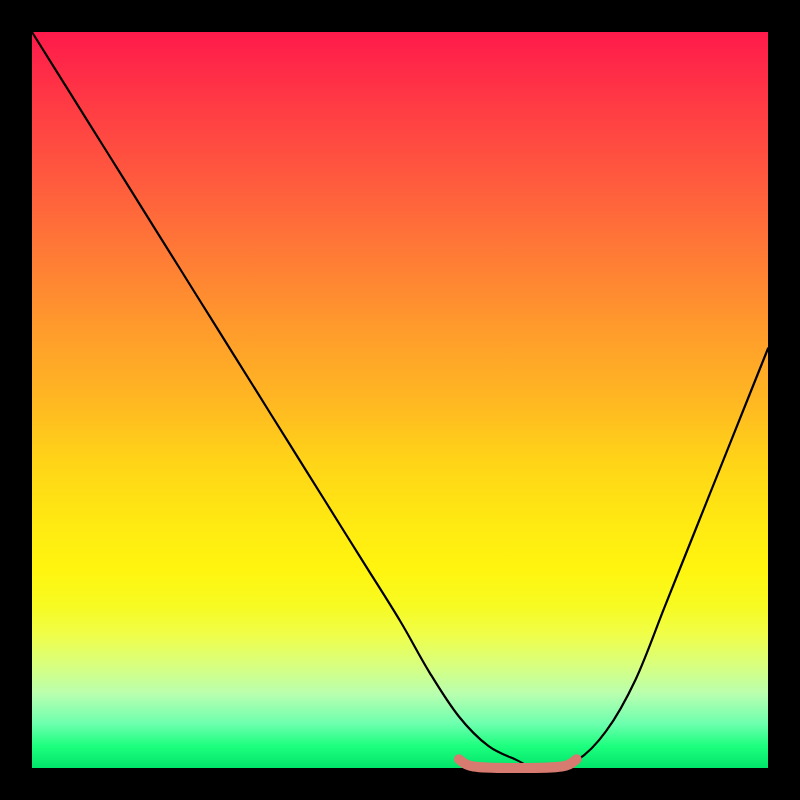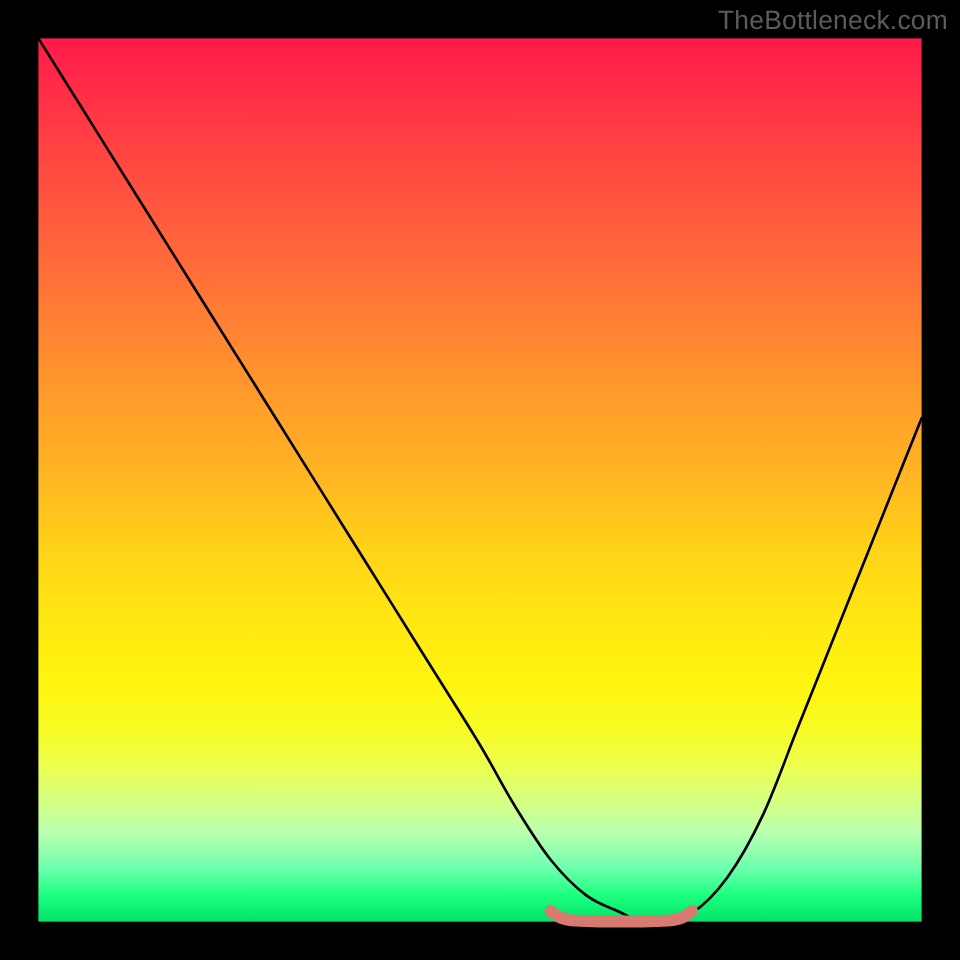--- a/index.html
+++ b/index.html
@@ -60,21 +60,20 @@
     width: 736px;
     height: 736px;
     overflow: visible;
   }
 </style>
 </head>
 <body>
 
 <div class="frame">
 
-  <div class="watermark">TheBottleneck.com</div>
 
   <div class="plot">
     <svg class="curve" viewBox="0 0 736 736" preserveAspectRatio="none">
       <path id="curve-main" fill="none" stroke="#000000" stroke-width="2.2" stroke-linecap="round" stroke-linejoin="round" d="M 0 0 C 6.6240000000000006 10.598399999999998, 23.552000000000003 37.6832, 36.800000000000004 58.879999999999995 C 50.048 80.07679999999999, 60.35200000000001 96.5632, 73.60000000000001 117.75999999999999 C 86.84800000000001 138.9568, 97.15199999999999 155.4432, 110.39999999999999 176.64 C 123.648 197.83679999999998, 133.95200000000003 214.32319999999999, 147.20000000000002 235.51999999999998 C 160.448 256.7168, 170.752 273.20320000000004, 184 294.40000000000003 C 197.248 315.59680000000003, 207.552 332.0832, 220.79999999999998 353.28 C 234.04799999999997 374.47679999999997, 244.35199999999995 390.96320000000003, 257.59999999999997 412.16 C 270.84799999999996 433.3568, 281.15200000000004 449.8432, 294.40000000000003 471.04 C 307.648 492.2368, 317.952 508.72319999999996, 331.2 529.92 C 344.448 551.1167999999999, 356.0768 568.928, 368 588.8 C 379.9232 608.6719999999999, 386.8416000000001 623.0975999999999, 397.44000000000005 640.3199999999999 C 408.0384 657.5423999999999, 416.2816 671.232, 426.88 684.48 C 437.47839999999997 697.7280000000001, 445.72159999999997 705.9712, 456.32 713.92 C 466.9184 721.8688, 477.81120000000004 724.6655999999999, 485.76000000000005 728.64 C 493.70880000000005 732.6144, 495.18080000000003 734.6752, 500.48 736 C 505.7792 737.3248, 507.2511999999999 737.3248, 515.1999999999999 736 C 523.1487999999999 734.6752, 534.0416 735.264, 544.64 728.64 C 555.2384 722.016, 563.4816000000001 713.7728000000001, 574.08 699.2 C 584.6784 684.6272, 592.9216 670.2016000000001, 603.52 647.6800000000001 C 614.1184 625.1584, 622.3616000000001 600.576, 632.96 574.08 C 643.5584 547.5840000000001, 651.8016 526.976, 662.4 500.48 C 672.9984 473.98400000000004, 681.2416 453.376, 691.8399999999999 426.88 C 702.4383999999999 400.384, 713.3312 373.152, 721.28 353.28 C 729.2288 333.40799999999996, 733.3504 323.104, 736 316.48"></path>
       <path id="curve-marker" fill="none" stroke="#d77a6f" stroke-width="10" stroke-linecap="round" stroke-linejoin="round" d="M 426.88 727.168 C 429.5296 728.4928, 431.00159999999994 732.9382400000001, 441.59999999999997 734.528 C 452.1984 736.11776, 469.86240000000004 736, 485.76000000000005 736 C 501.65760000000006 736, 519.3216 736.11776, 529.92 734.528 C 540.5183999999999 732.9382400000001, 541.9904 728.4928, 544.64 727.168"></path>
     </svg>
   </div>
 
 </div>
 

